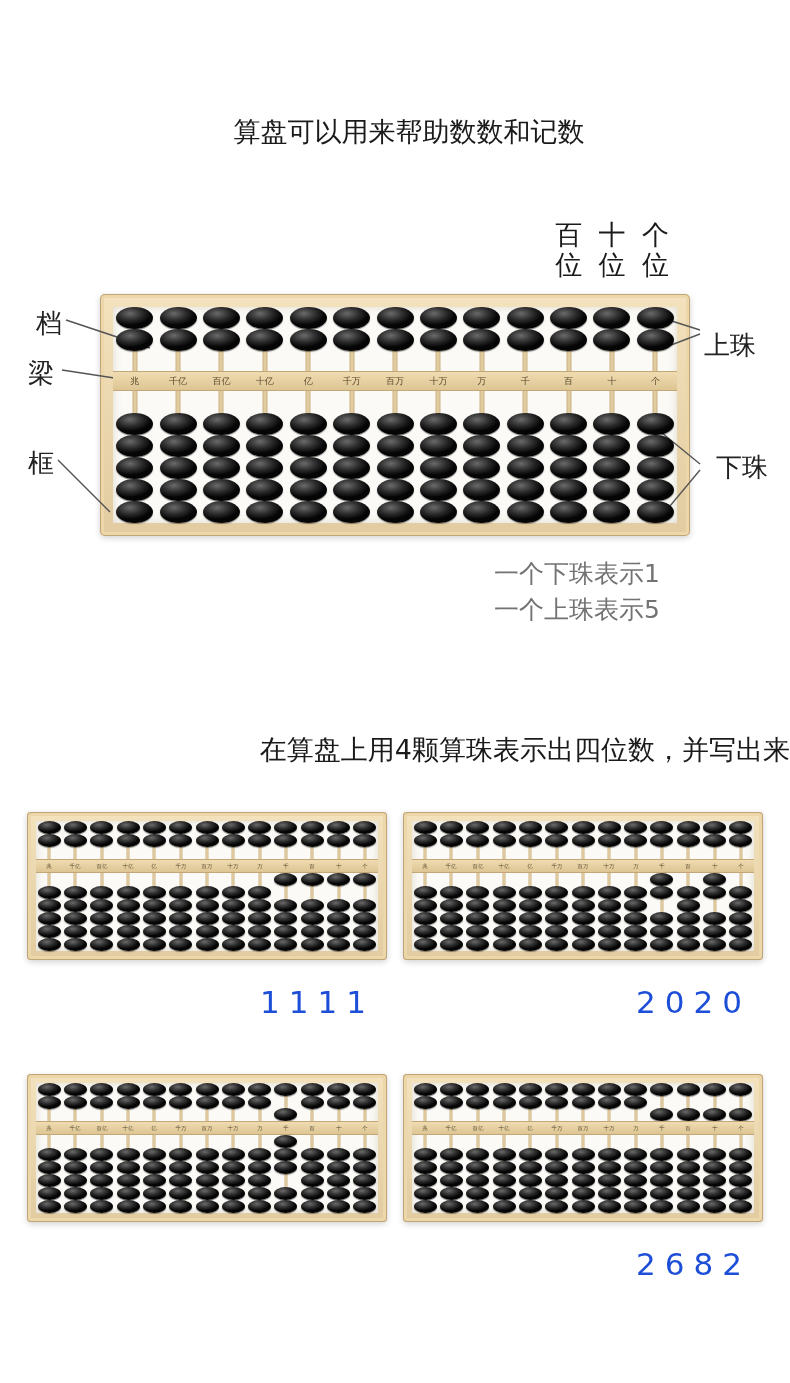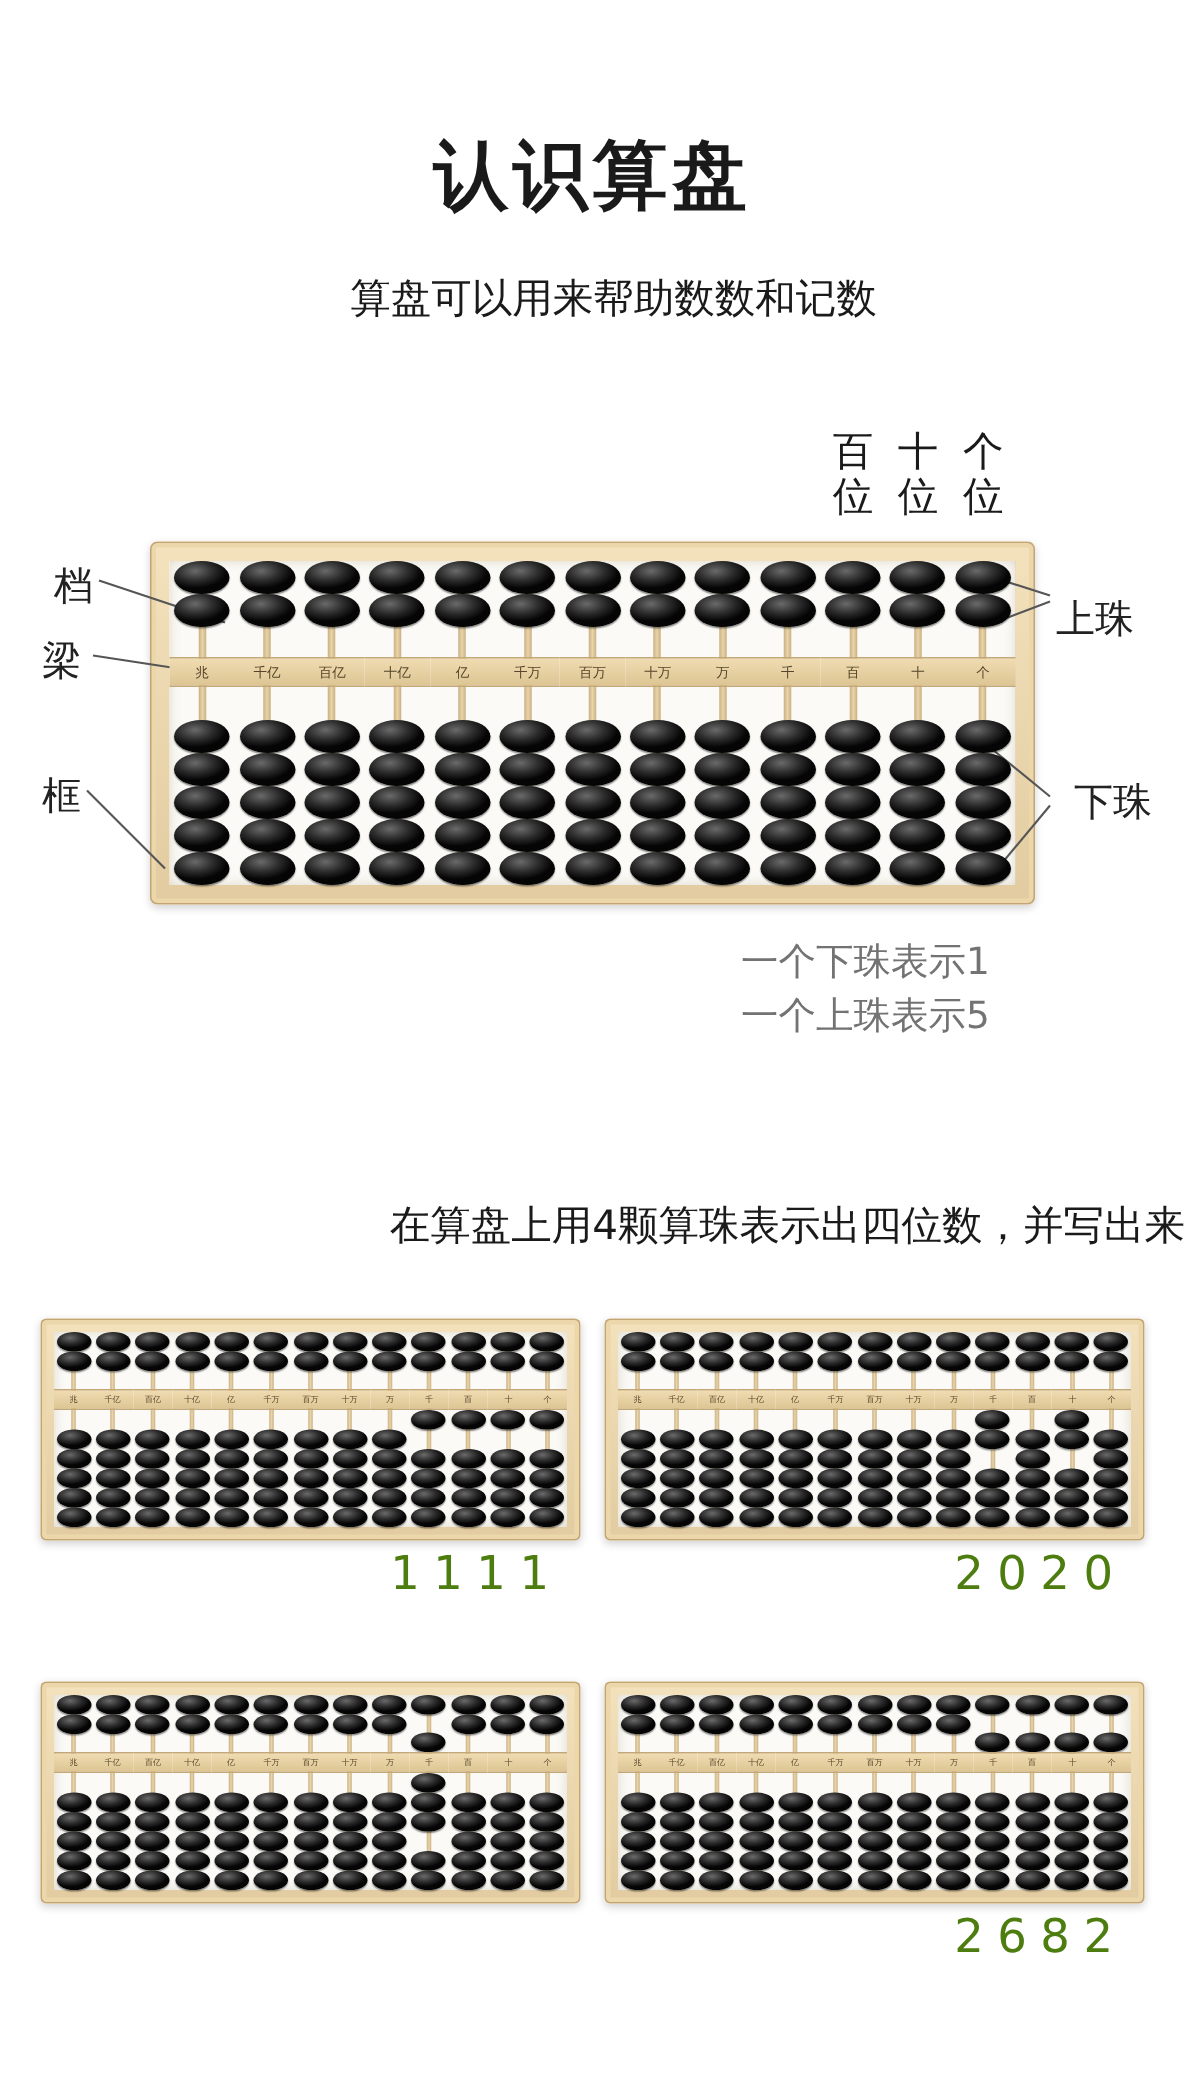--- a/index.html
+++ b/index.html
@@ -61,29 +61,28 @@
   .lg .beam-seg { height: 20px; }
   .sm .beam-seg { height: 14px; }
   .beam-label { color: #55452a; white-space: nowrap; }
   .lg .beam-label { font-size: 9px; }
   .sm .beam-label { font-size: 6px; transform: scale(.9); }
 
   
   .exercise-title { text-align: right; font-size: 27px; font-weight: 500; margin-top: 64px; }
   .exercise-grid { margin-top: 44px; display: grid; grid-template-columns: 360px 360px;
                    column-gap: 16px; row-gap: 54px; justify-content: center; }
-  .answer { margin-top: 4px; text-align: right; padding-right: 12px;
-            font-size: 31px; letter-spacing: 9px; color: #4d7c0f; }
+  .answer { margin-top: 24px; text-align: right; padding-right: 12px;
+            font-size: 31px; letter-spacing: 9px; color: #1d4ed8; }
 </style>
 </head>
 <body>
 
 <div class="page">
 
-  <h1 class="title">认识算盘</h1>
   <div class="subtitle">算盘可以用来帮助数数和记数</div>
 
   <div class="main-figure">
 
     <div class="place-labels">
       <div class="pl">
         <span>百</span>
         <span>位</span>
       </div>
       <div class="pl">

